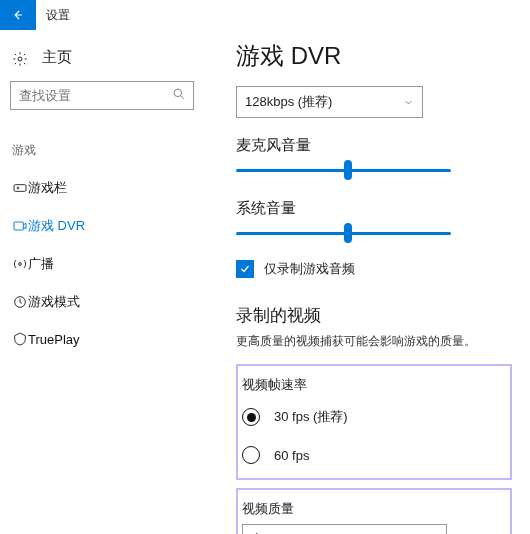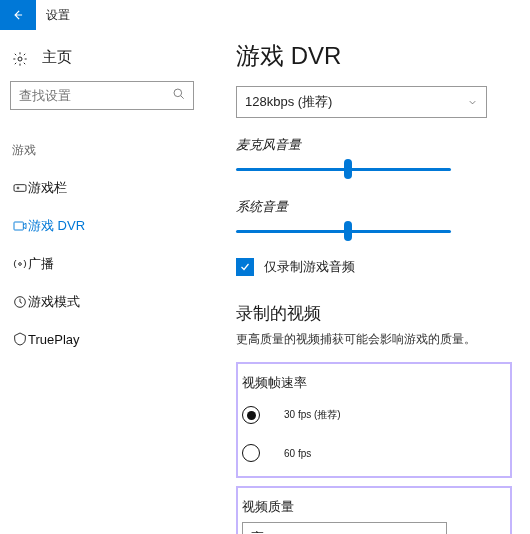--- a/index.html
+++ b/index.html
@@ -68,30 +68,30 @@
     color: #111;
     cursor: default;
   }
   .nav-item.active { color: #0078d7; }
   .nav-item.active svg { stroke: #0078d7; fill: none; }
   .nic { width: 16px; height: 16px; stroke: #222; fill: none; stroke-width: 1.4; }
   .nav-item.active .nic { stroke: #0078d7; }
 
   h1.page-title { font-size: 24px; font-weight: 400; margin-bottom: 14px; }
   .select {
-    width: 251px;
+    width: 187px;
     border: 1px solid #999;
     padding: 6px 8px;
     display: flex; justify-content: space-between; align-items: center;
     font-size: 13px; color: #222;
     background: #fff;
   }
   .chev { width: 11px; height: 11px; stroke: #555; fill: none; stroke-width: 1.6; }
 
-  .sub-label { font-size: 13px; margin: 18px 0 4px 0; font-style: italic; }
+  .sub-label { font-size: 15px; margin: 18px 0 4px 0; }
   .slider {
     width: 215px; position: relative; height: 22px;
     display: flex; align-items: center;
   }
   .slider-track {
     height: 3px; width: 100%;
     background: #0078d7;
     border-radius: 2px;
   }
   .slider-thumb {
@@ -113,22 +113,22 @@
   .group-title { font-size: 17px; margin-top: 26px; }
   .hint { font-size: 12px; color: #333; margin-top: 6px; }
 
   .redbox {
     border: 2px solid #c4b5fd;
     padding: 10px 12px 14px 4px;
     margin-top: 14px;
     width: 276px;
   }
   .radio-row {
-    display: flex; align-items: center; gap: 24px;
-    margin-top: 14px; font-size: 10px;
+    display: flex; align-items: center; gap: 14px;
+    margin-top: 14px; font-size: 13px;
   }
   .radio {
     width: 18px; height: 18px; border: 1.6px solid #111; border-radius: 50%;
     display: flex; align-items: center; justify-content: center;
   }
   .radio.sel::after {
     content: ""; width: 9px; height: 9px; border-radius: 50%; background: #111;
   }
   .select.small { width: 205px; margin-top: 6px; }
 </style>

